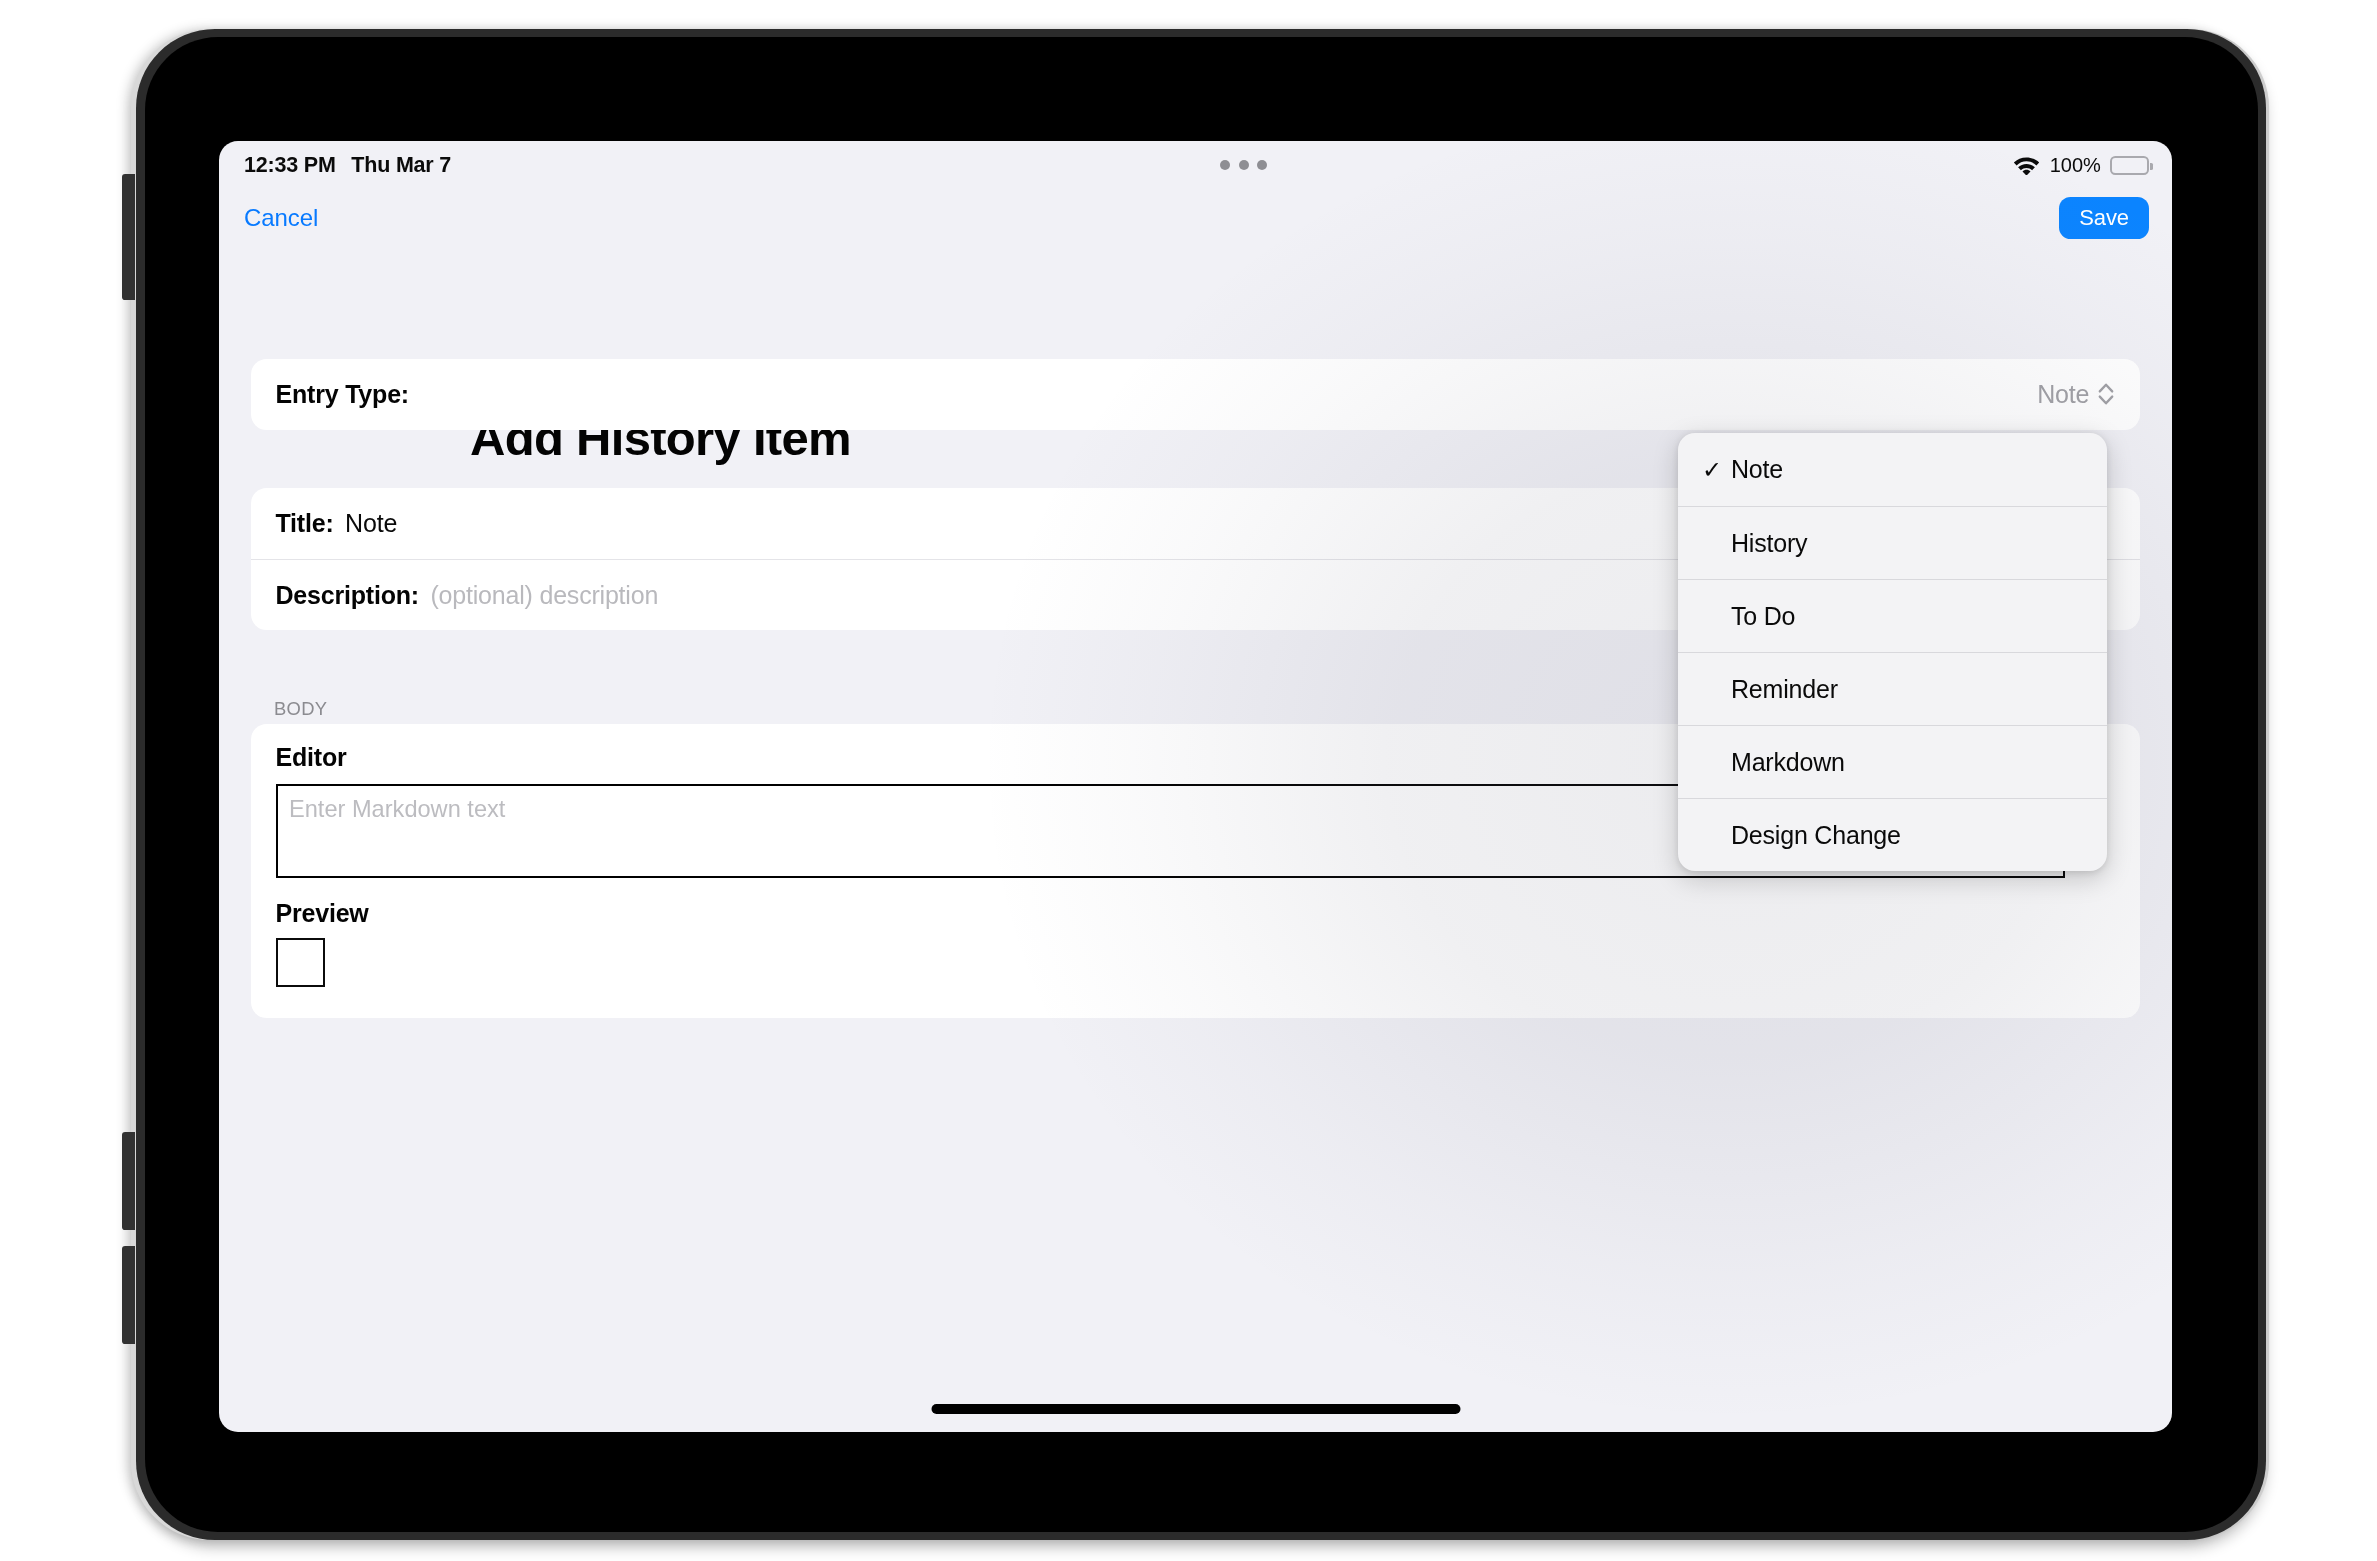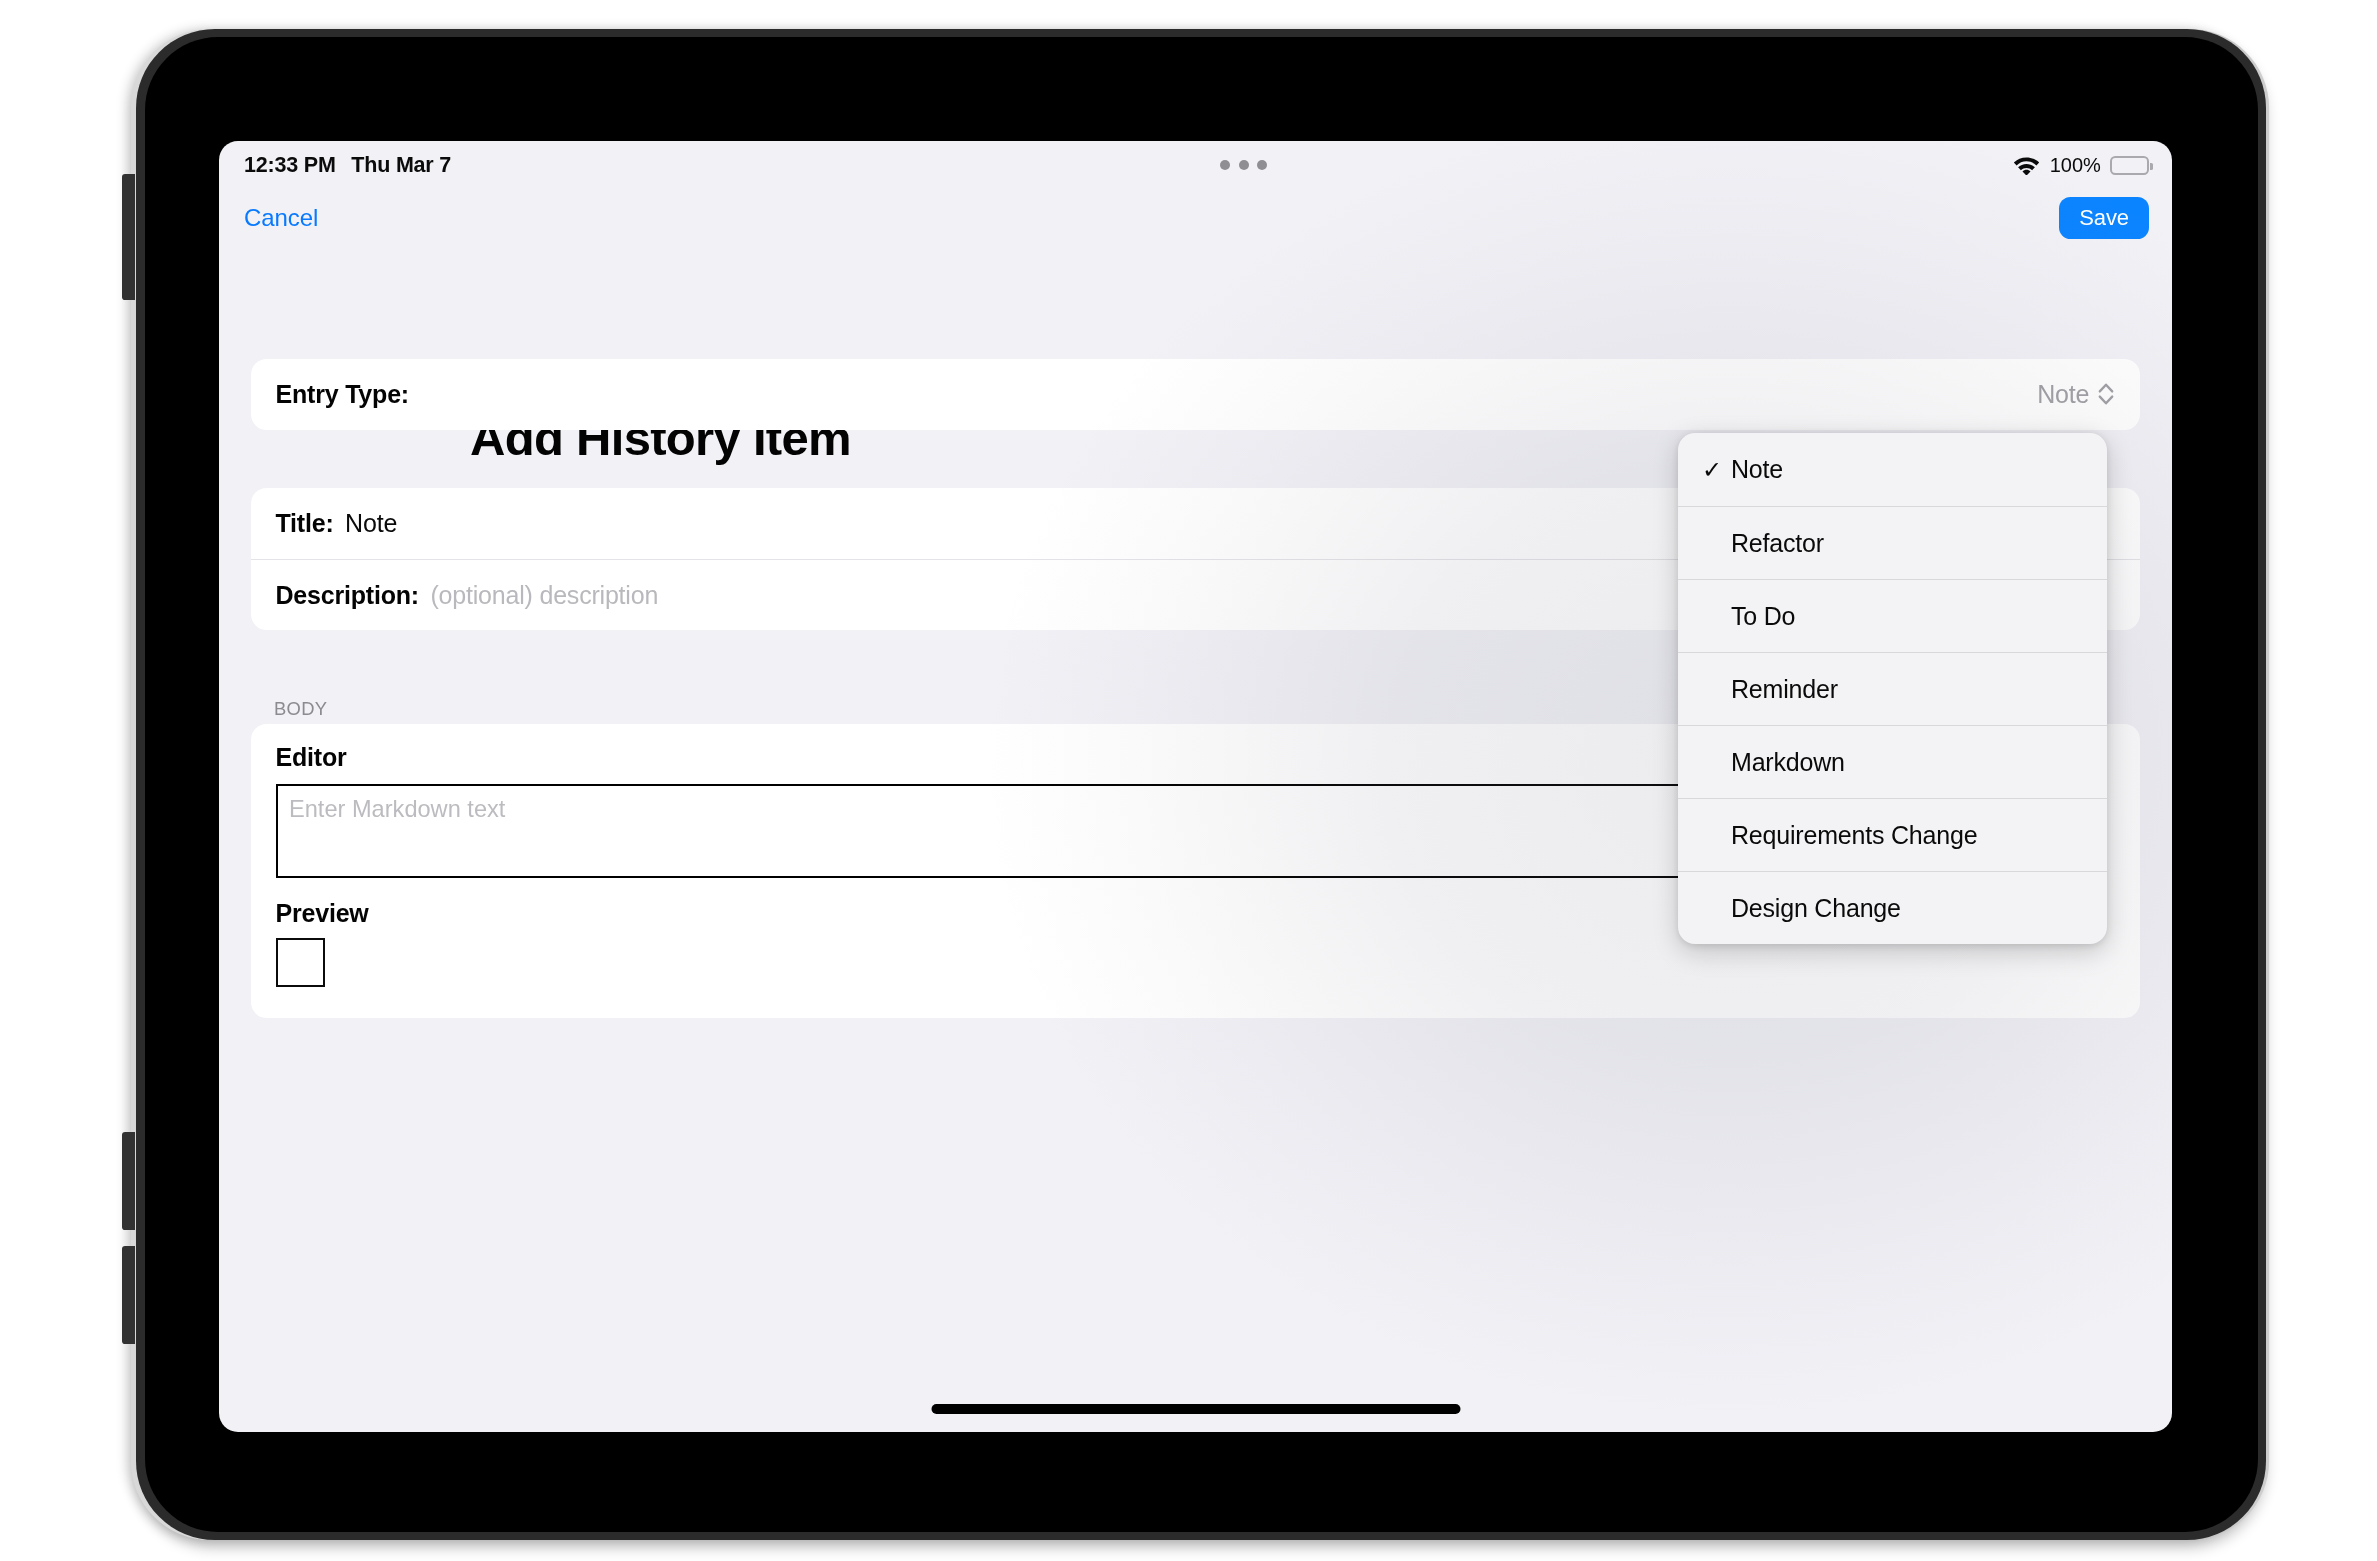--- a/index.html
+++ b/index.html
@@ -410,40 +410,36 @@
 
   <div id="popup-scrim"></div>
 
   <div id="entry-type-menu">
     <div class="menu-item">
       <span class="menu-check">✓</span>
       <span class="menu-label">Note</span>
     </div>
     <div class="menu-item">
       <span class="menu-check"></span>
-      <span class="menu-label">Refactor</span>
+      <span class="menu-label">History</span>
     </div>
     <div class="menu-item">
       <span class="menu-check"></span>
       <span class="menu-label">To Do</span>
     </div>
     <div class="menu-item">
       <span class="menu-check"></span>
       <span class="menu-label">Reminder</span>
     </div>
     <div class="menu-item">
       <span class="menu-check"></span>
       <span class="menu-label">Markdown</span>
     </div>
     <div class="menu-item">
       <span class="menu-check"></span>
-      <span class="menu-label">Requirements Change</span>
-    </div>
-    <div class="menu-item">
-      <span class="menu-check"></span>
       <span class="menu-label">Design Change</span>
     </div>
   </div>
 
   <div id="home-indicator"></div>
 
 </div>
 
 
 </body></html>

